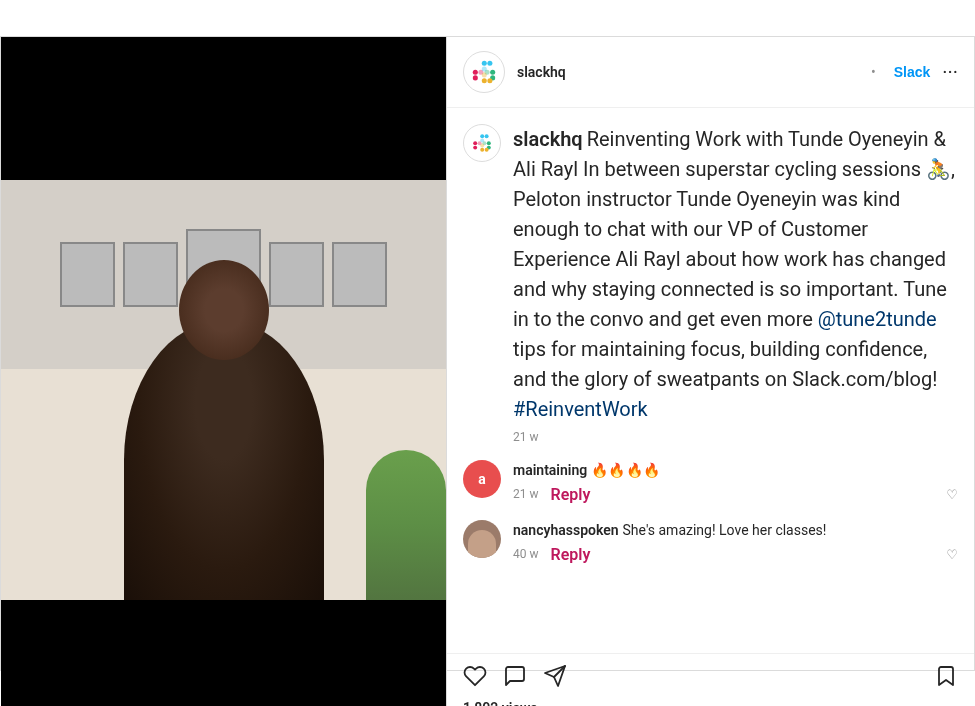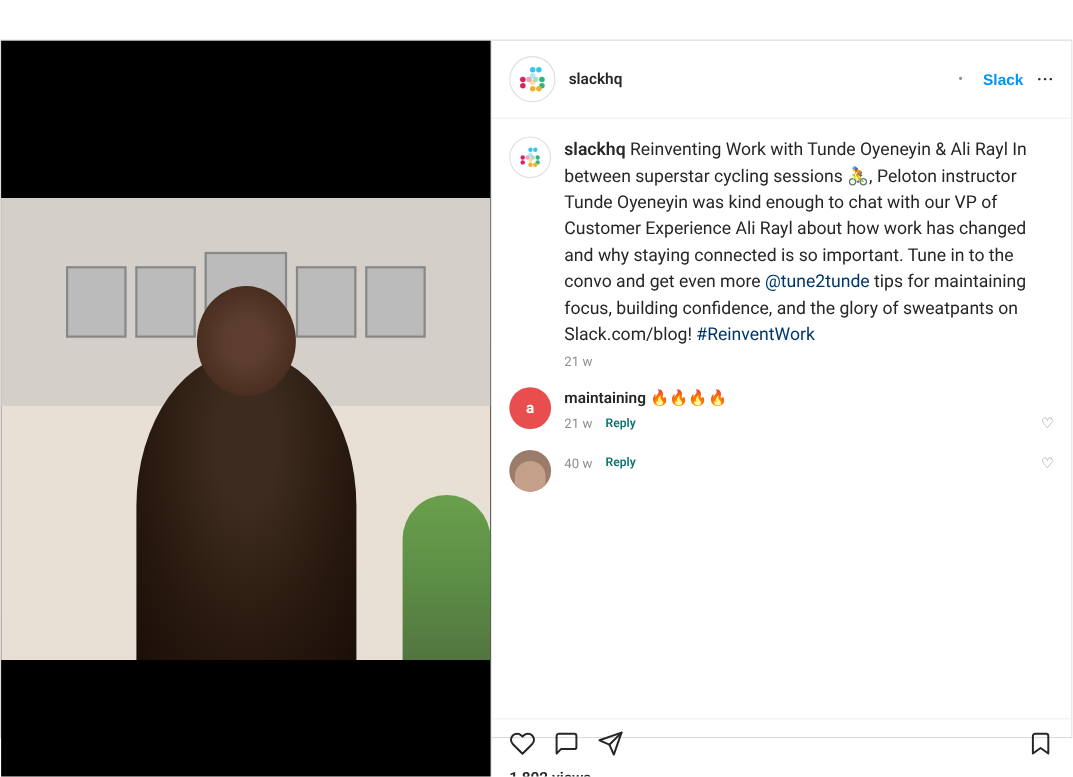--- a/index.html
+++ b/index.html
@@ -175,21 +175,21 @@
     
     .caption-block {
       display: flex;
       gap: 12px;
       margin-bottom: 16px;
     }
     .caption-content {
       flex: 1;
     }
     .caption-text {
-      font-size: 16px;
+      font-size: 20px;
       color: #262626;
       line-height: 1.5;
     }
     .caption-username {
       font-weight: 600;
       margin-right: 4px;
     }
     .caption-link {
       color: #00376b;
     }
@@ -239,22 +239,22 @@
       display: flex;
       gap: 12px;
       margin-top: 4px;
       align-items: center;
     }
     .comment-time {
       font-size: 12px;
       color: #8e8e8e;
     }
     .comment-reply {
-      font-size: 11px;
-      color: #0f766e;
+      font-size: 16px;
+      color: #be185d;
       font-weight: 600;
       cursor: pointer;
     }
     .comment-like {
       margin-left: auto;
       color: #8e8e8e;
       font-size: 13px;
       cursor: pointer;
     }
 
@@ -423,20 +423,23 @@
             <span class="comment-like">♡</span>
           </div>
         </div>
       </div>
 
       <div class="comment-block">
         <div class="person-avatar">
           <div class="person-avatar-inner"></div>
         </div>
         <div class="comment-content">
+          <div class="comment-text">
+            <span class="comment-username">nancyhasspoken</span><span>She's amazing! Love her classes!</span>
+          </div>
           <div class="comment-meta">
             <span class="comment-time">40 w</span>
             <span class="comment-reply">Reply</span>
             <span class="comment-like">♡</span>
           </div>
         </div>
       </div>
     </div>
 
     <div class="post-footer">

